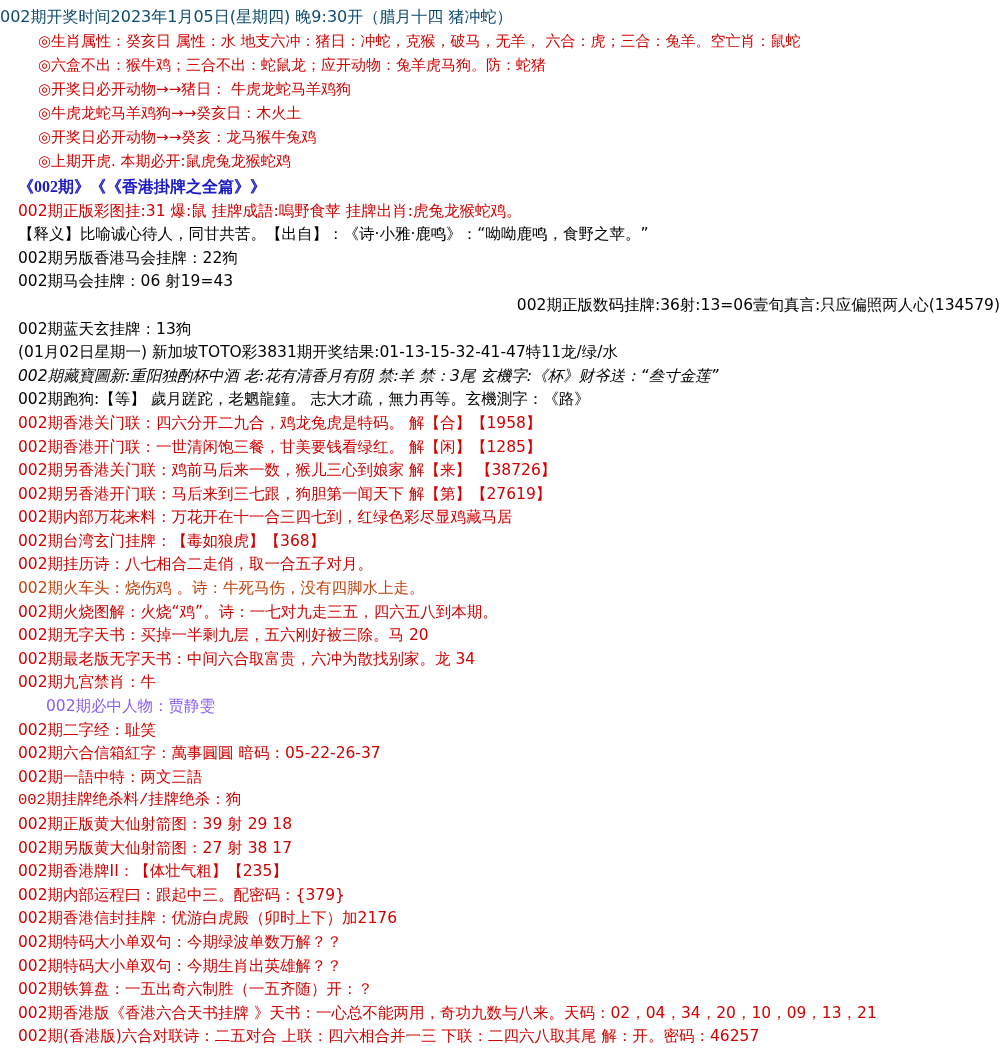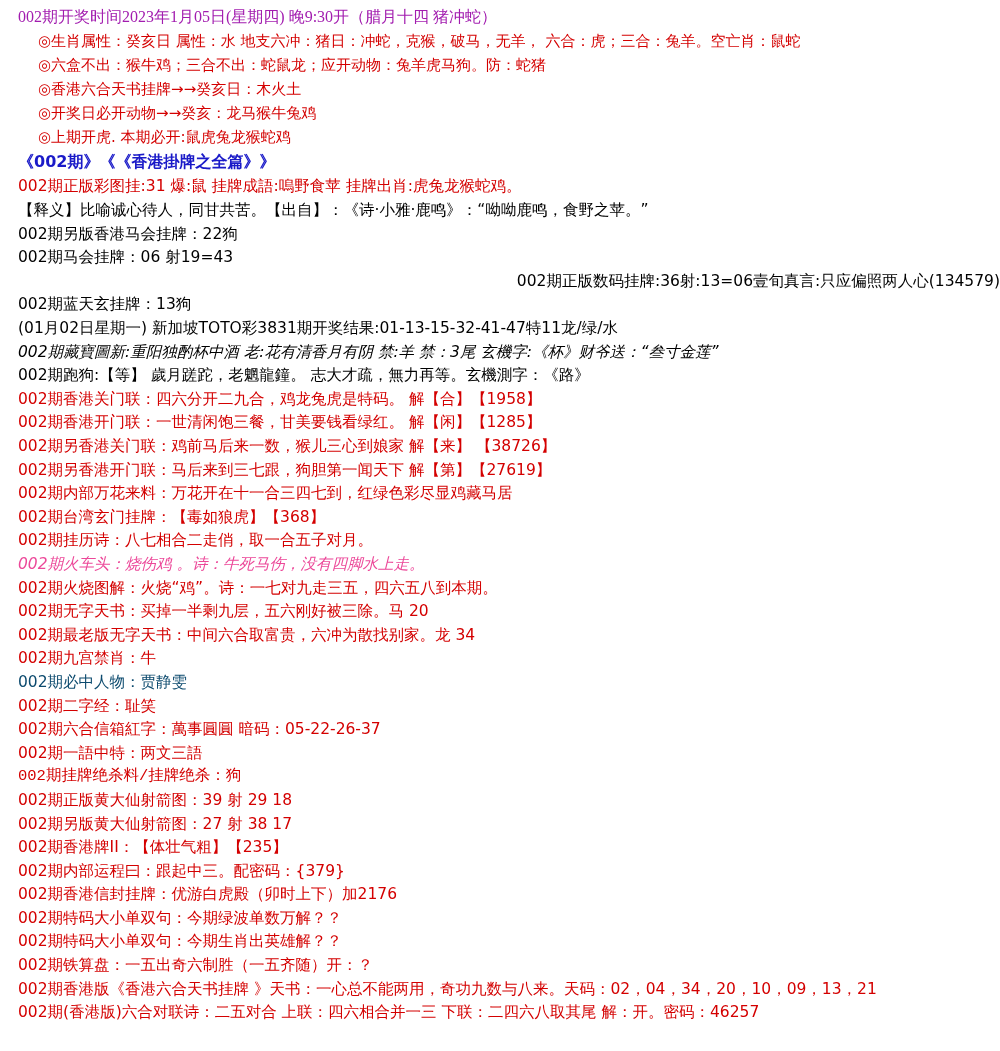--- a/index.html
+++ b/index.html
@@ -22,53 +22,53 @@
     line-height: 24.1px;
     padding-left: 18px;
     white-space: nowrap;
     letter-spacing: 0px;
   }
   .red {
     color: #d40000;
   }
   .hdr {
     font-size: 16px;
-    color: #a21caf;
+    color: #0c4a6e;
     line-height: 25px;
-    padding-left: 18px;
     white-space: nowrap;
-    font-family: Liberation Serif, serif;
   }
   .big {
     font-size: 15px;
     padding-left: 38px;
   }
   .sect {
     font-size: 16px;
     color: #1a1ac8;
     font-weight: bold;
     line-height: 26px;
     padding-left: 18px;
     white-space: nowrap;
+    font-family: Liberation Serif, serif;
   }
   .tight {
     line-height: 23.6px;
   }
 </style>
 </head>
 <body>
 
 <div class="page">
 
   <div class="hdr">002期开奖时间2023年1月05日(星期四)  晚9:30开（腊月十四  猪冲蛇）</div>
 
   <div>
     <div class="line red big">◎生肖属性：癸亥日  属性：水  地支六冲：猪日：冲蛇，克猴，破马，无羊，   六合：虎；三合：兔羊。空亡肖：鼠蛇</div>
     <div class="line red big">◎六盒不出：猴牛鸡；三合不出：蛇鼠龙；应开动物：兔羊虎马狗。防：蛇猪</div>
-    <div class="line red big">◎香港六合天书挂牌→→癸亥日：木火土</div>
+    <div class="line red big">◎开奖日必开动物→→猪日：  牛虎龙蛇马羊鸡狗</div>
+    <div class="line red big">◎牛虎龙蛇马羊鸡狗→→癸亥日：木火土</div>
     <div class="line red big">◎开奖日必开动物→→癸亥：龙马猴牛兔鸡</div>
     <div class="line red big">◎上期开虎. 本期必开:鼠虎兔龙猴蛇鸡</div>
   </div>
 
   <div class="sect">《002期》《《香港掛牌之全篇》》</div>
 
   <div>
     <div class="line tight" style="color: rgb(212, 0, 0);">002期正版彩图挂:31  爆:鼠  挂牌成語:嗚野食苹  挂牌出肖:虎兔龙猴蛇鸡。</div>
     <div class="line tight" style="color: rgb(0, 0, 0);">【释义】比喻诚心待人，同甘共苦。【出自】：《诗·小雅·鹿鸣》：“呦呦鹿鸣，食野之苹。”</div>
     <div class="line tight" style="color: rgb(0, 0, 0);">002期另版香港马会挂牌：22狗</div>
@@ -78,26 +78,26 @@
     <div class="line tight" style="color: rgb(0, 0, 0);">(01月02日星期一) 新加坡TOTO彩3831期开奖结果:01-13-15-32-41-47特11龙/绿/水</div>
     <div class="line tight" style="color: rgb(0, 0, 0); font-style: italic;">002期藏寶圖新:重阳独酌杯中酒  老:花有清香月有阴  禁:羊  禁：3尾  玄機字:《杯》财爷送：“叁寸金莲”</div>
     <div class="line tight" style="color: rgb(0, 0, 0);">002期跑狗:【等】  歲月蹉跎，老魍龍鐘。   志大才疏，無力再等。玄機測字：《路》</div>
     <div class="line tight" style="color: rgb(212, 0, 0);">002期香港关门联：四六分开二九合，鸡龙兔虎是特码。  解【合】【1958】</div>
     <div class="line tight" style="color: rgb(212, 0, 0);">002期香港开门联：一世清闲饱三餐，甘美要钱看绿红。  解【闲】【1285】</div>
     <div class="line tight" style="color: rgb(212, 0, 0);">002期另香港关门联：鸡前马后来一数，猴儿三心到娘家 解【来】 【38726】</div>
     <div class="line tight" style="color: rgb(212, 0, 0);">002期另香港开门联：马后来到三七跟，狗胆第一闻天下  解【第】【27619】</div>
     <div class="line tight" style="color: rgb(212, 0, 0);">002期内部万花来料：万花开在十一合三四七到，红绿色彩尽显鸡藏马居</div>
     <div class="line tight" style="color: rgb(212, 0, 0);">002期台湾玄门挂牌：【毒如狼虎】【368】</div>
     <div class="line tight" style="color: rgb(212, 0, 0);">002期挂历诗：八七相合二走俏，取一合五子对月。</div>
-    <div class="line tight" style="color: #ec4899; font-style: italic;">002期火车头：烧伤鸡 。诗：牛死马伤，没有四脚水上走。</div>
+    <div class="line tight" style="color: #c2410c;">002期火车头：烧伤鸡 。诗：牛死马伤，没有四脚水上走。</div>
     <div class="line tight" style="color: rgb(212, 0, 0);">002期火烧图解：火烧“鸡”。诗：一七对九走三五，四六五八到本期。</div>
     <div class="line tight" style="color: rgb(212, 0, 0);">002期无字天书：买掉一半剩九层，五六刚好被三除。马  20</div>
     <div class="line tight" style="color: rgb(212, 0, 0);">002期最老版无字天书：中间六合取富贵，六冲为散找别家。龙  34</div>
     <div class="line tight" style="color: rgb(212, 0, 0);">002期九宫禁肖：牛</div>
-    <div class="line tight" style="color: #0c4a6e;">002期必中人物：贾静雯</div>
+    <div class="line tight" style="color: #8b5cf6; margin-left: 28px;">002期必中人物：贾静雯</div>
     <div class="line tight" style="color: rgb(212, 0, 0);">002期二字经：耻笑</div>
     <div class="line tight" style="color: rgb(212, 0, 0);">002期六合信箱紅字：萬事圓圓  暗码：05-22-26-37</div>
     <div class="line tight" style="color: rgb(212, 0, 0);">002期一語中特：两文三語</div>
     <div class="line tight" style="color: rgb(212, 0, 0); font-family: Liberation Mono, monospace;">002期挂牌绝杀料/挂牌绝杀：狗</div>
     <div class="line tight" style="color: rgb(212, 0, 0);">002期正版黄大仙射箭图：39  射  29  18</div>
     <div class="line tight" style="color: rgb(212, 0, 0);">002期另版黄大仙射箭图：27  射  38  17</div>
     <div class="line tight" style="color: rgb(212, 0, 0);">002期香港牌II：【体壮气粗】【235】</div>
     <div class="line tight" style="color: rgb(212, 0, 0);">002期内部运程曰：跟起中三。配密码：{379}</div>
     <div class="line tight" style="color: rgb(212, 0, 0);">002期香港信封挂牌：优游白虎殿（卯时上下）加2176</div>
     <div class="line tight" style="color: rgb(212, 0, 0);">002期特码大小单双句：今期绿波单数万解？？</div>

